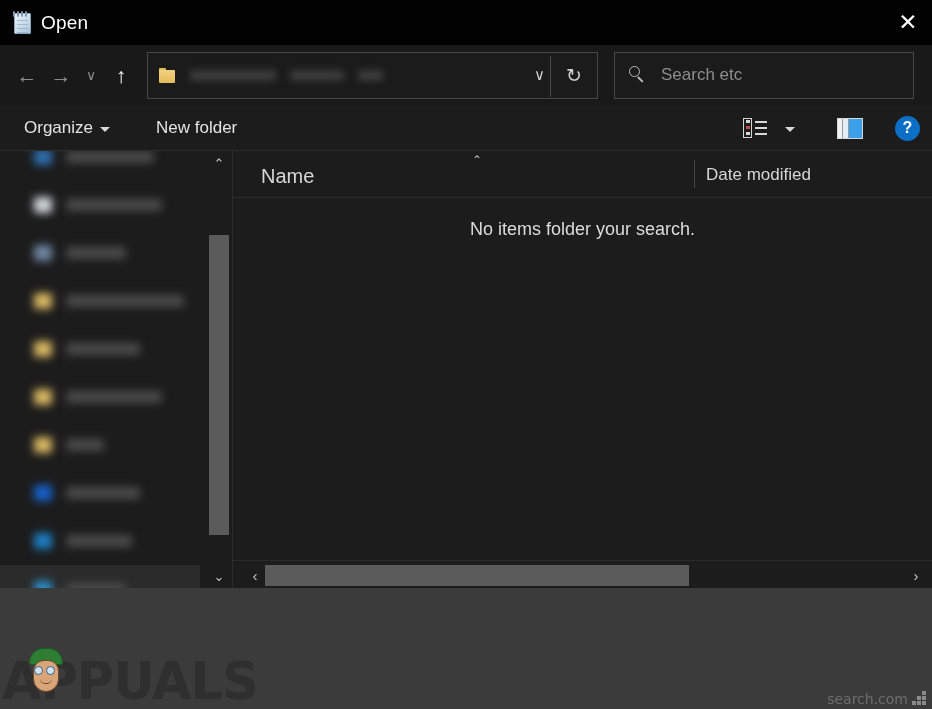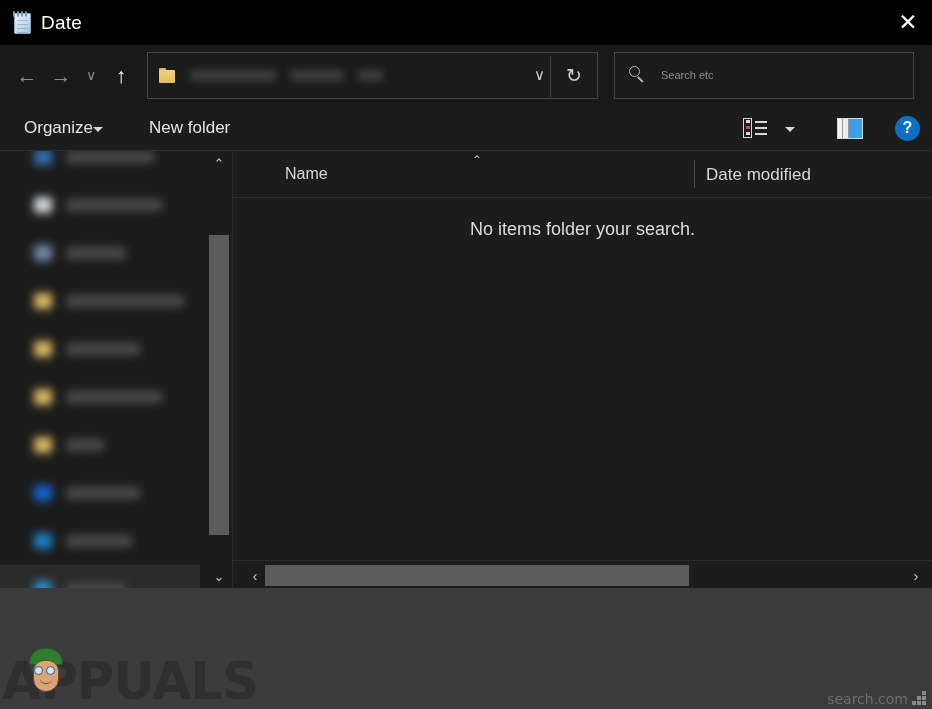--- a/index.html
+++ b/index.html
@@ -142,34 +142,34 @@
     position: absolute; left: 0; top: 0;
     width: 11px; height: 11px;
     border: 1.6px solid #b9b9b9; border-radius: 50%;
   }
   .search-ico .hdl {
     position: absolute; left: 9px; top: 10px;
     width: 7px; height: 1.6px; background: #b9b9b9;
     transform: rotate(45deg); transform-origin: left center;
   }
   .search-ph {
-    margin-left: 14px; color: #8d8d8d; font-size: 11px;
+    margin-left: 14px; color: #8d8d8d; font-size: 17px;
   }
 
   
   .cmdbar {
     position: absolute; top: 105px; left: 0;
     width: 932px; height: 46px;
     background: #1c1c1c;
     display: flex; align-items: center;
     border-bottom: 1px solid #2e2e2e;
   }
   .cmd-item {
     color: #e3e3e3; font-size: 17px;
-    display: flex; align-items: center; 
+    display: flex; align-items: center; gap: 7px;
     padding: 6px 10px;
   }
   .cmd-item.organize { margin-left: 14px; }
   .cmd-item.newfolder { margin-left: 26px; align-items: flex-end; }
   .caret-dn {
     width: 0; height: 0;
     border-left: 5px solid transparent;
     border-right: 5px solid transparent;
     border-top: 5px solid #d8d8d8;
     margin-top: 3px;
@@ -290,21 +290,21 @@
     width: 699px; height: 437px;
     background: #1c1c1c;
   }
   .colhdr {
     position: absolute; left: 0; top: 0;
     width: 699px; height: 47px;
     border-bottom: 1px solid #2e2e2e;
   }
   .col-name {
     position: absolute; left: 28px; top: 14px;
-    color: #d7d7d7; font-size: 16px; margin-left: 24px;
+    color: #d7d7d7; font-size: 20px;
   }
   .col-date {
     position: absolute; left: 473px; top: 14px;
     color: #d7d7d7; font-size: 17px;
   }
   .col-div {
     position: absolute; left: 461px; top: 9px;
     width: 1px; height: 28px; background: #474747;
   }
   .sort-caret {
@@ -416,21 +416,21 @@
           <i style="left:8px"></i>
           <i style="left:12px"></i>
       </div>
       <div class="np-lines">
           <i></i>
           <i></i>
           <i></i>
           <i></i>
         </div>
     </div>
-    <div class="title-text">Date</div>
+    <div class="title-text">Open</div>
     <div class="title-close">✕</div>
   </div>
 
   <div class="navrow">
     <div class="nav-btn first">←</div>
     <div class="nav-btn">→</div>
     <div class="nav-btn chev">∨</div>
     <div class="nav-btn enabled">↑</div>
 
     <div class="addrbar">

